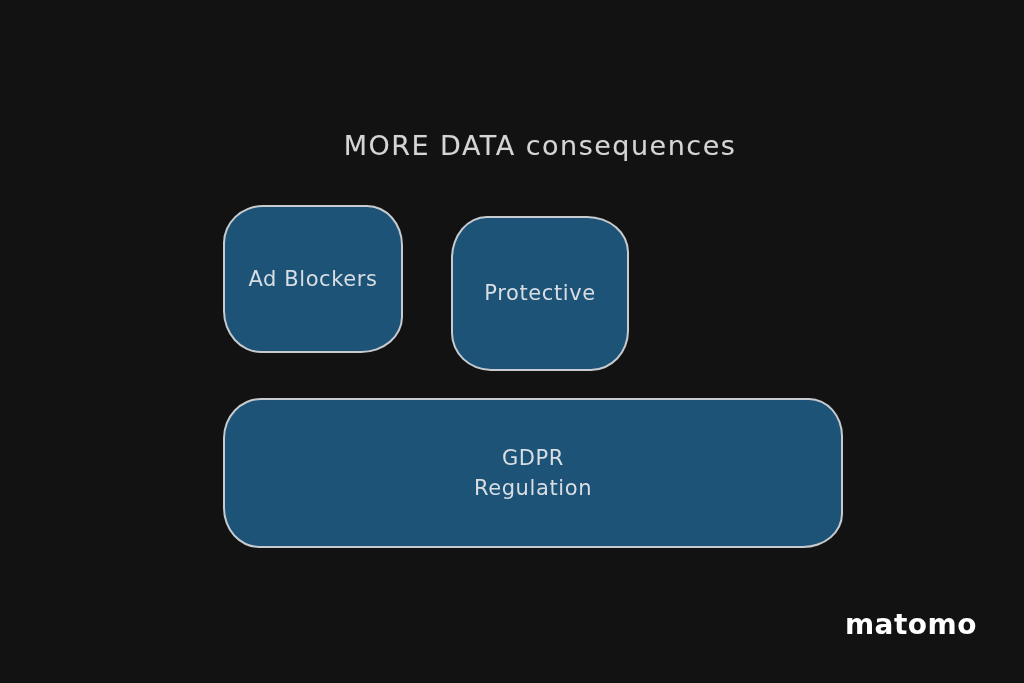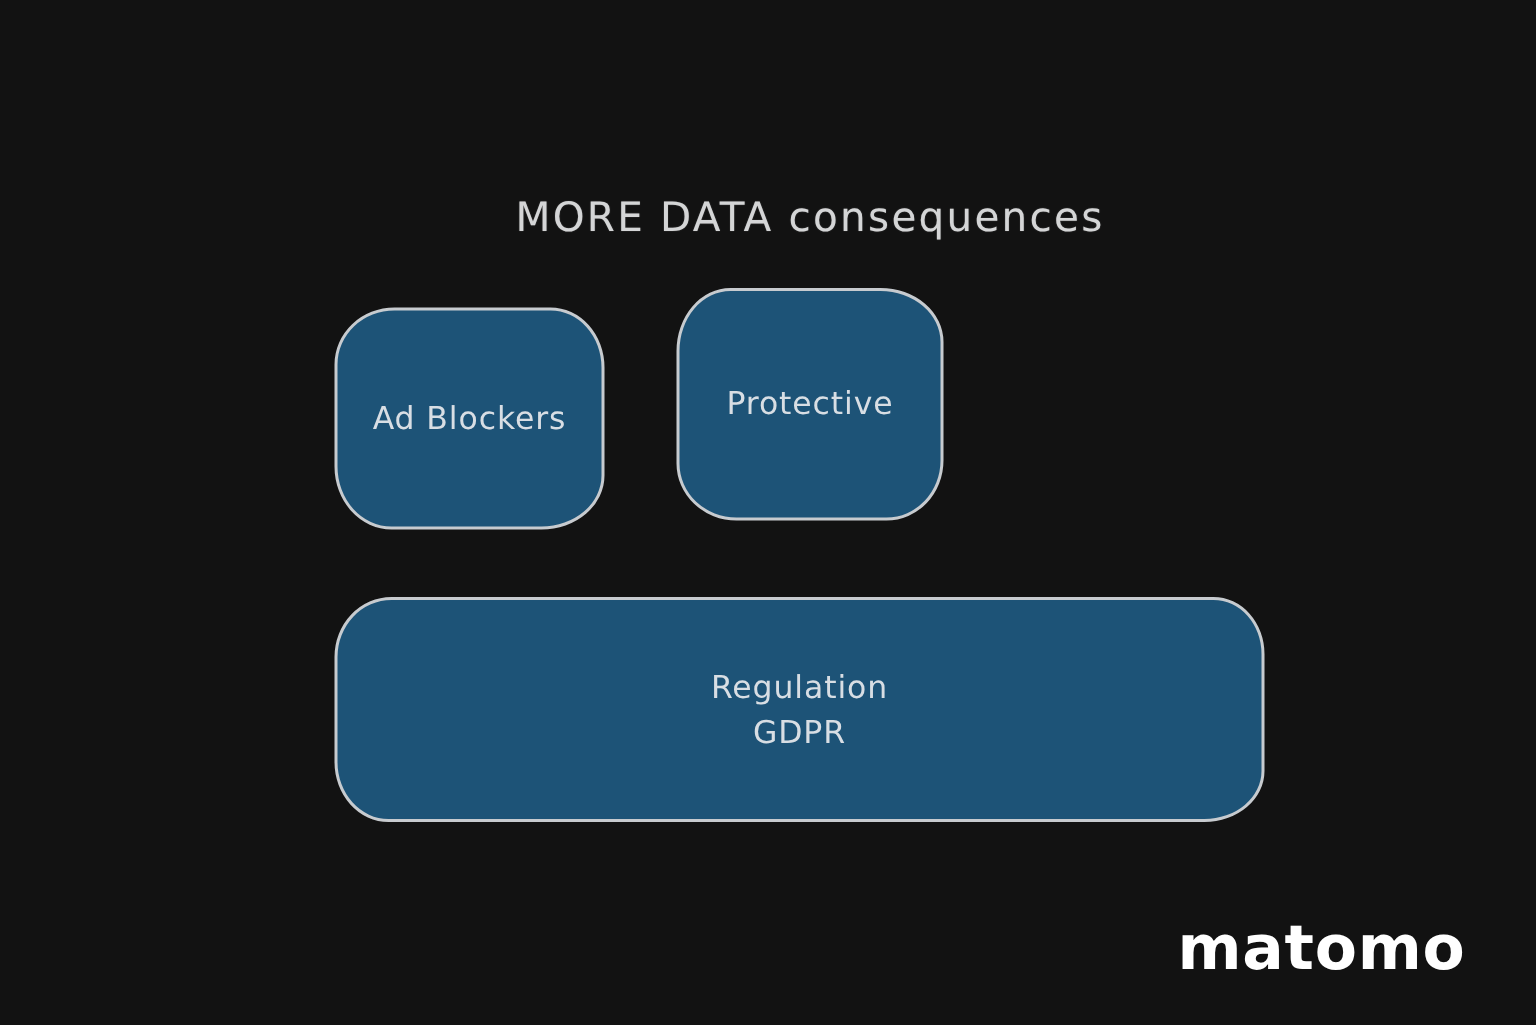--- a/index.html
+++ b/index.html
@@ -41,37 +41,37 @@
     line-height: 1.45;
   }
   .box span { display: block; }
 
   
   .box-ad-blockers {
     left: 203px; top: 205px; width: 180px; height: 148px;
     border-radius: 40px 36px 42px 38px / 38px 40px 36px 42px;
   }
   .box-protective-browsers {
-    left: 431px; top: 192px; width: 178px; height: 155px;
+    left: 431px; top: 216px; width: 178px; height: 155px;
     border-radius: 36px 42px 38px 40px / 42px 36px 40px 38px;
     text-align: center;
   }
   .box-att {
     left: 646px; top: 198px; width: 174px; height: 154px;
     border-radius: 38px 40px 36px 42px / 40px 42px 38px 36px;
   }
   .box-regulation {
     left: 203px; top: 398px; width: 620px; height: 150px;
     border-radius: 38px 34px 40px 36px / 40px 38px 34px 40px;
   }
 
   .brand-logo {
     position: absolute;
     right: 67px; top: 608px;
-    font-size: 41px;
+    font-size: 28px;
     font-weight: bold;
     letter-spacing: 0.5px;
     color: var(--logo-text, #ffffff);
   }
 </style>
 </head>
 <body>
 
 <div class="slide">
 
@@ -85,20 +85,20 @@
 
   <div class="box box-protective-browsers">
     <div>
       <span>Protective</span>
     </div>
   </div>
 
 
   <div class="box box-regulation">
     <div>
+      <span>GDPR</span>
       <span>Regulation</span>
-      <span>GDPR</span>
     </div>
   </div>
 
   <div class="brand-logo">matomo</div>
 
 </div>
 
 </body></html>

